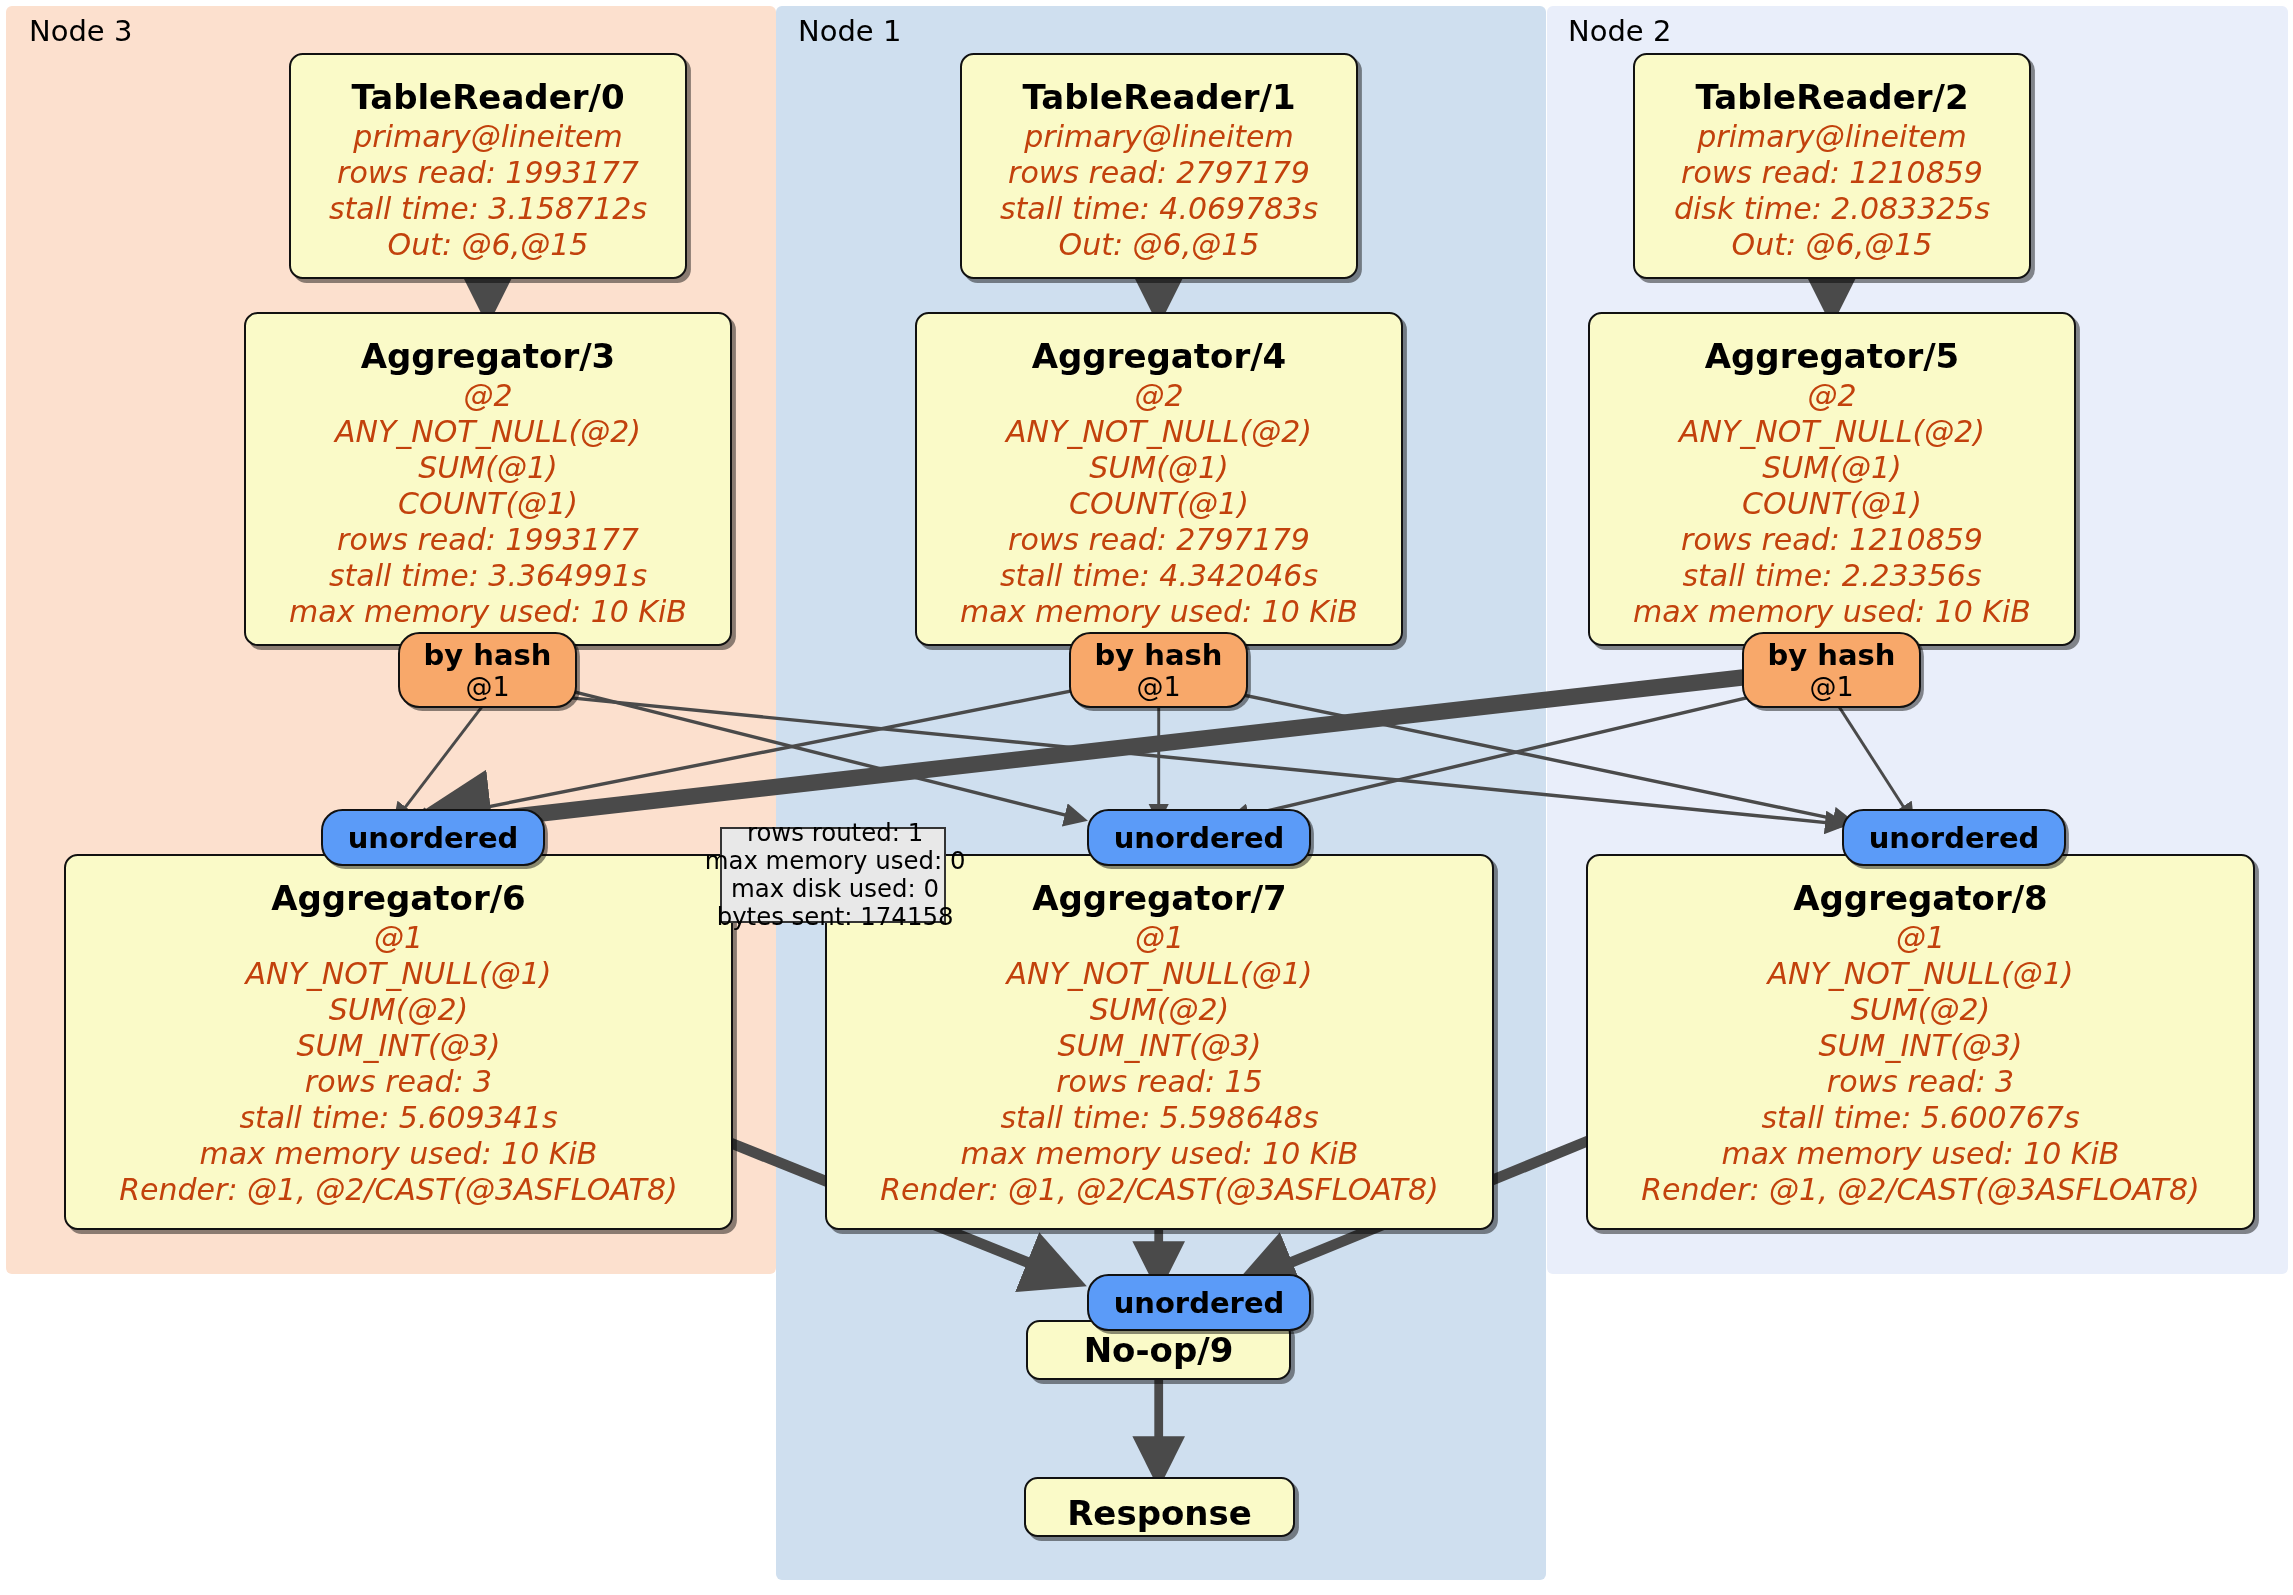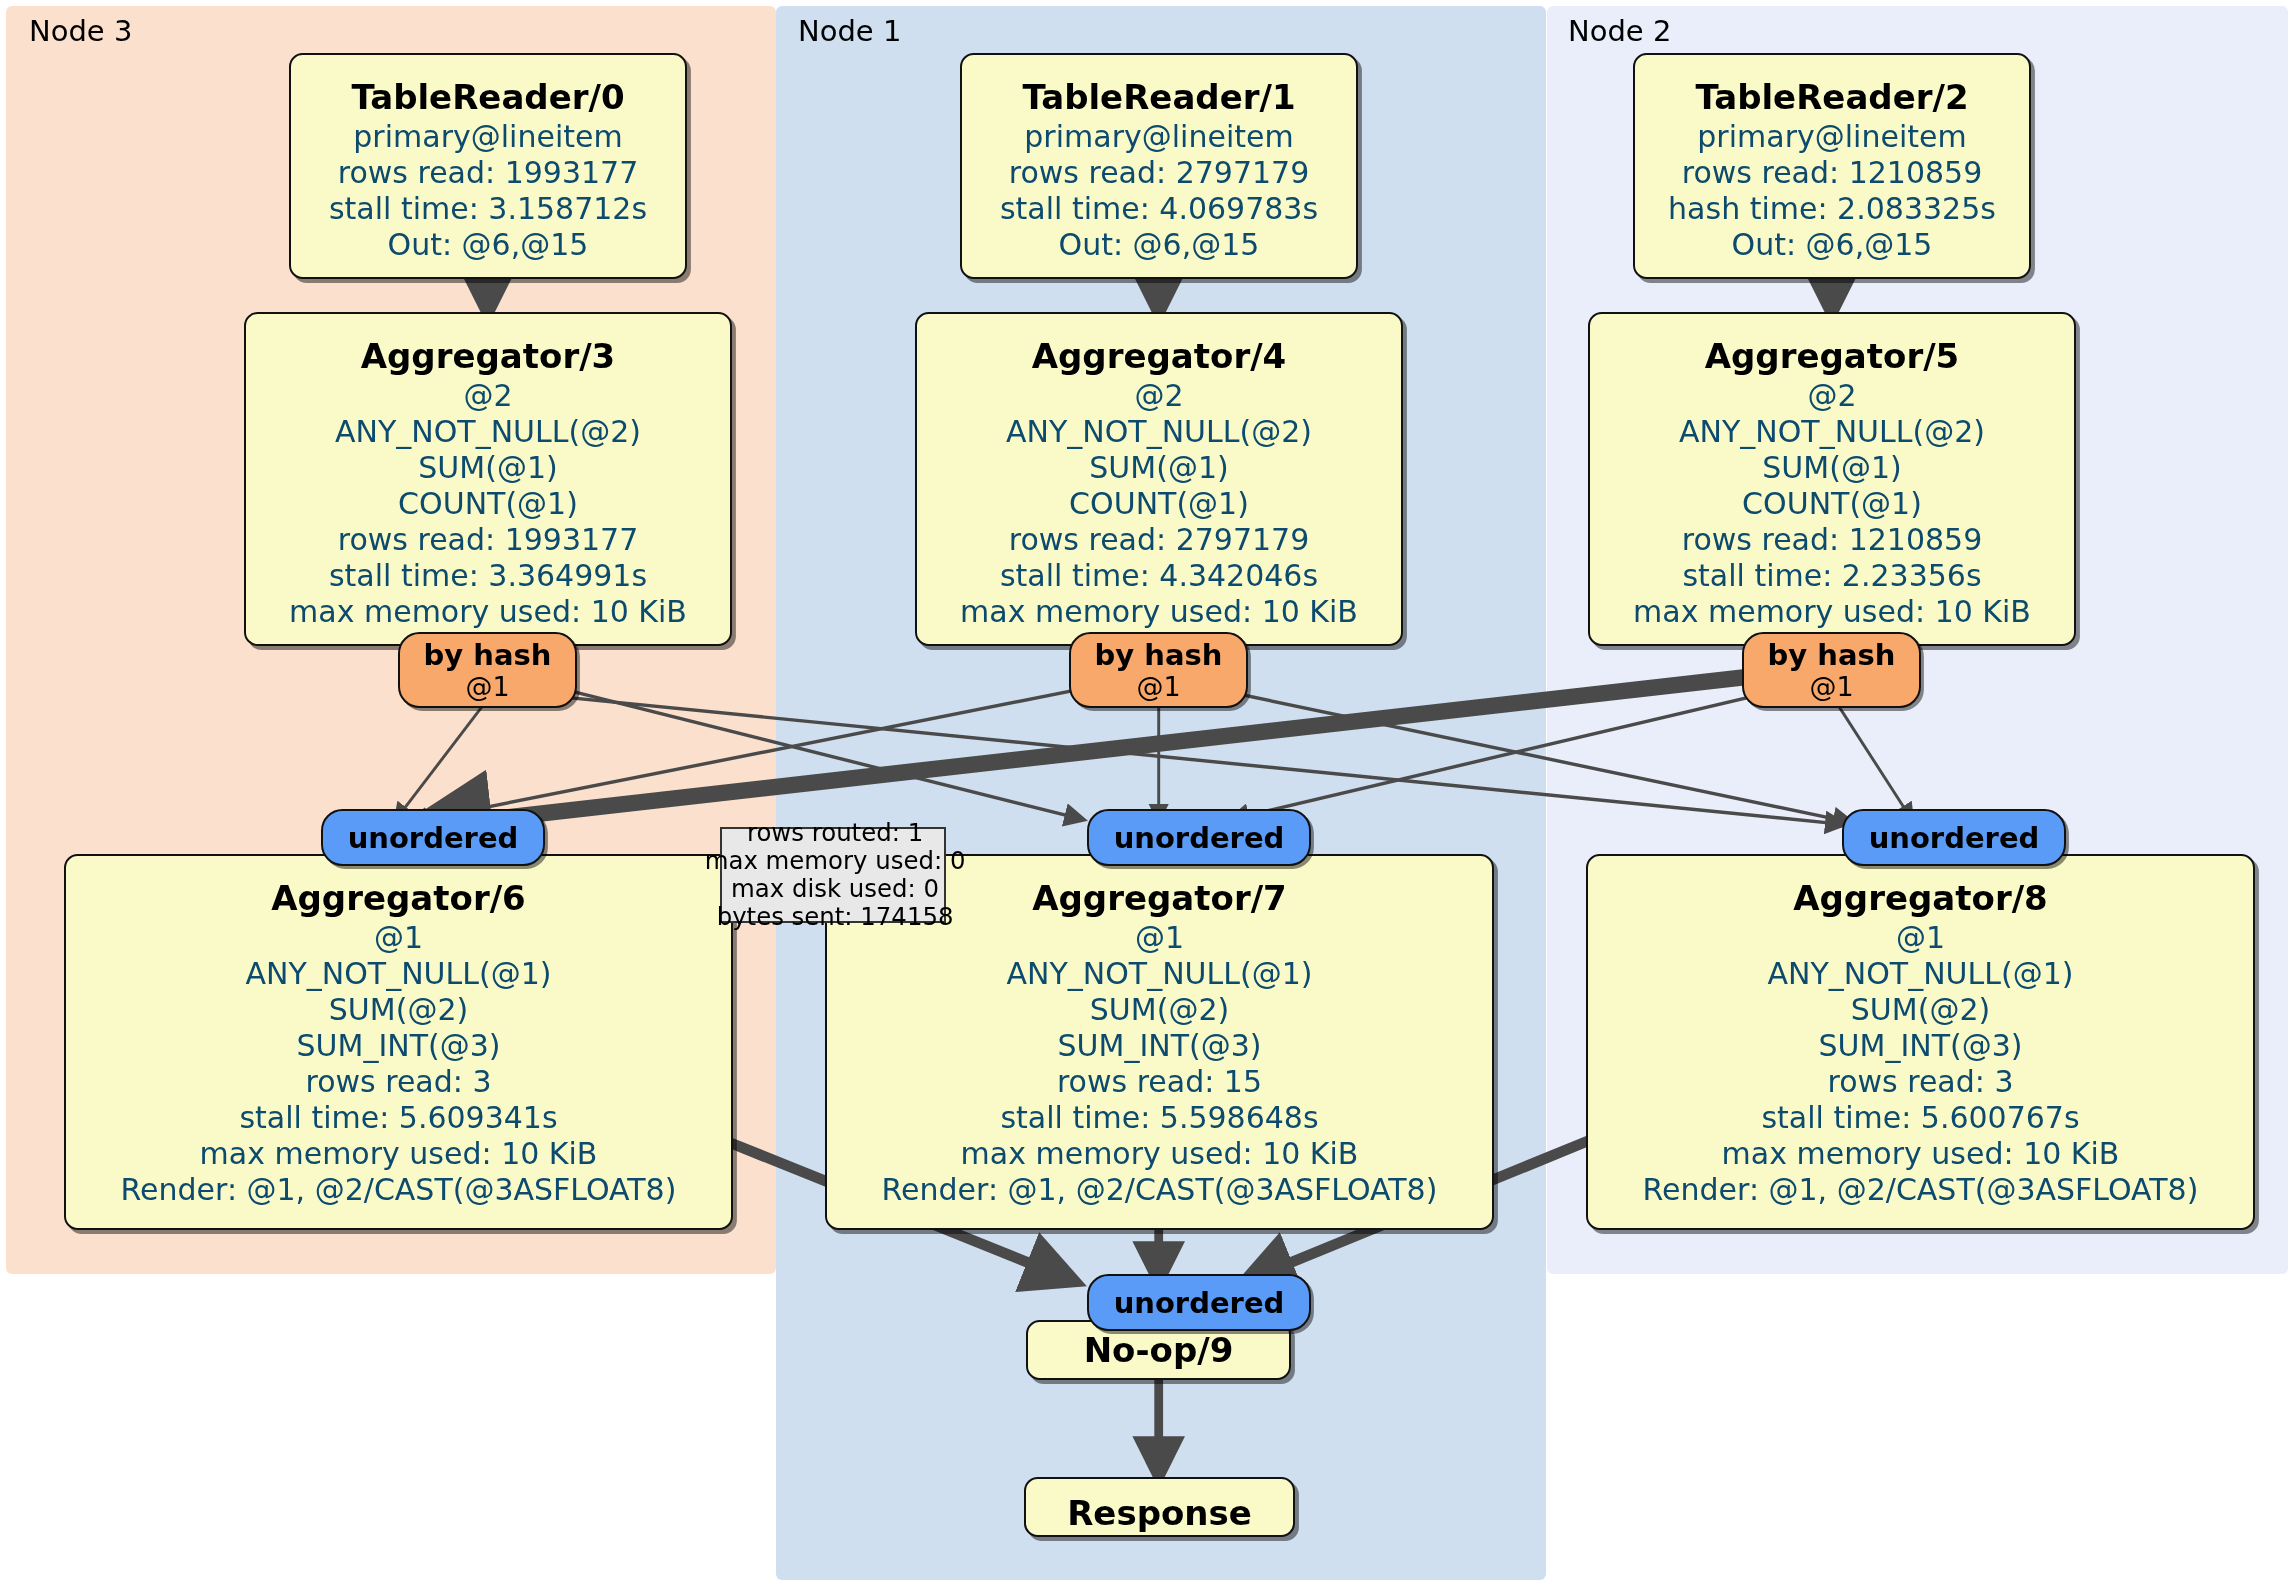--- a/index.html
+++ b/index.html
@@ -26,21 +26,21 @@
     box-sizing:border-box;
     display:flex;flex-direction:column;align-items:center;justify-content:flex-start;
     padding-top:21px;
     z-index:6;
   }
   .proc .ttl{
     font-weight:bold;font-size:34px;line-height:43px;color:#000;
     white-space:nowrap;
   }
   .proc .ln{
-    font-size:30px;line-height:36px;color:#0c4a6e;white-space:nowrap;
+    font-size:30px;line-height:36px;color:#c2410c;white-space:nowrap;font-style:italic;
   }
   .proc.small .ttl{font-size:34px;line-height:41px;}
 
   
   .pill{
     position:absolute;border:2.9px solid #111;border-radius:21.5px;
     box-shadow:2.9px 2.9px 0 rgba(0,0,0,0.45);
     display:flex;flex-direction:column;align-items:center;justify-content:center;
     box-sizing:border-box;z-index:8;
   }
@@ -119,21 +119,21 @@
     <div class="ln">primary@lineitem</div>
     <div class="ln">rows read: 2797179</div>
     <div class="ln">stall time: 4.069783s</div>
     <div class="ln">Out: @6,@15</div>
   </div>
 
   <div class="proc" style="left:1633px;top:53px;width:398px;height:226px;">
     <div class="ttl">TableReader/2</div>
     <div class="ln">primary@lineitem</div>
     <div class="ln">rows read: 1210859</div>
-    <div class="ln">hash time: 2.083325s</div>
+    <div class="ln">disk time: 2.083325s</div>
     <div class="ln">Out: @6,@15</div>
   </div>
 
   <div class="proc" style="left:244px;top:312px;width:488px;height:334px;">
     <div class="ttl">Aggregator/3</div>
     <div class="ln">@2</div>
     <div class="ln">ANY_NOT_NULL(@2)</div>
     <div class="ln">SUM(@1)</div>
     <div class="ln">COUNT(@1)</div>
     <div class="ln">rows read: 1993177</div>

